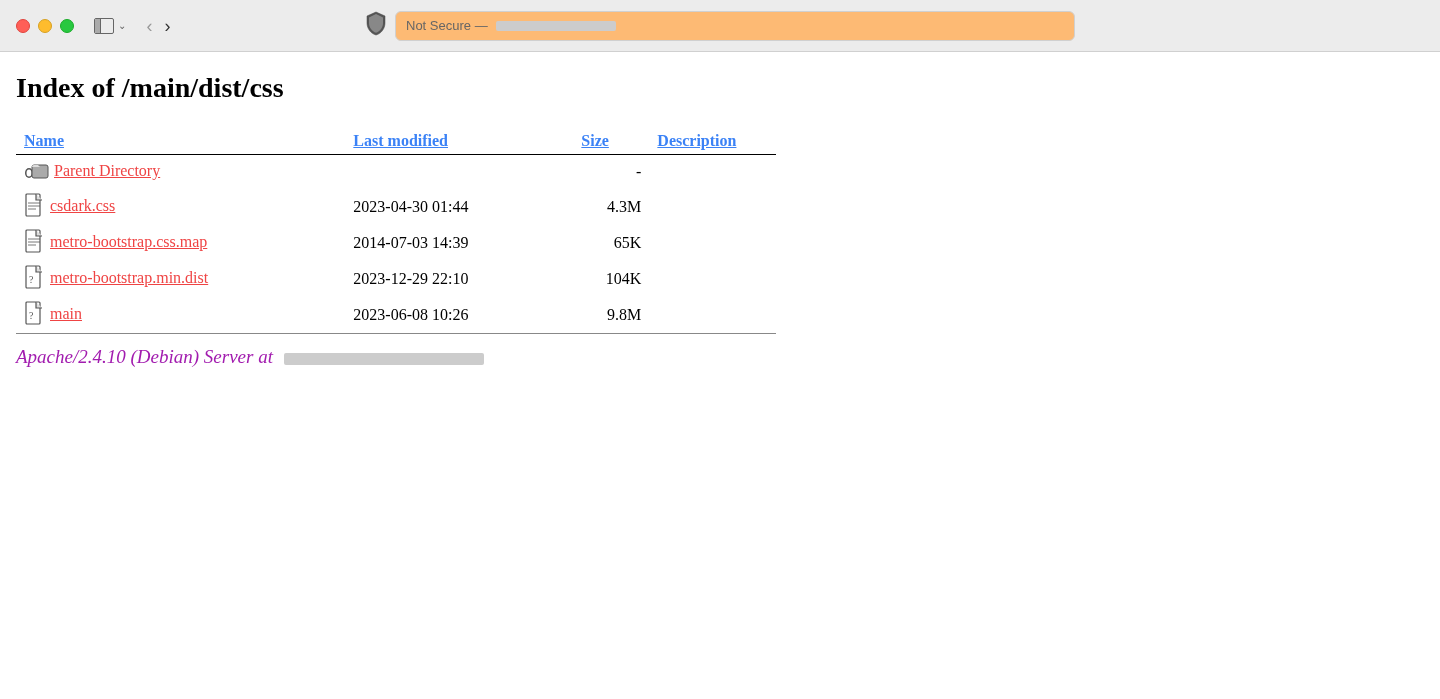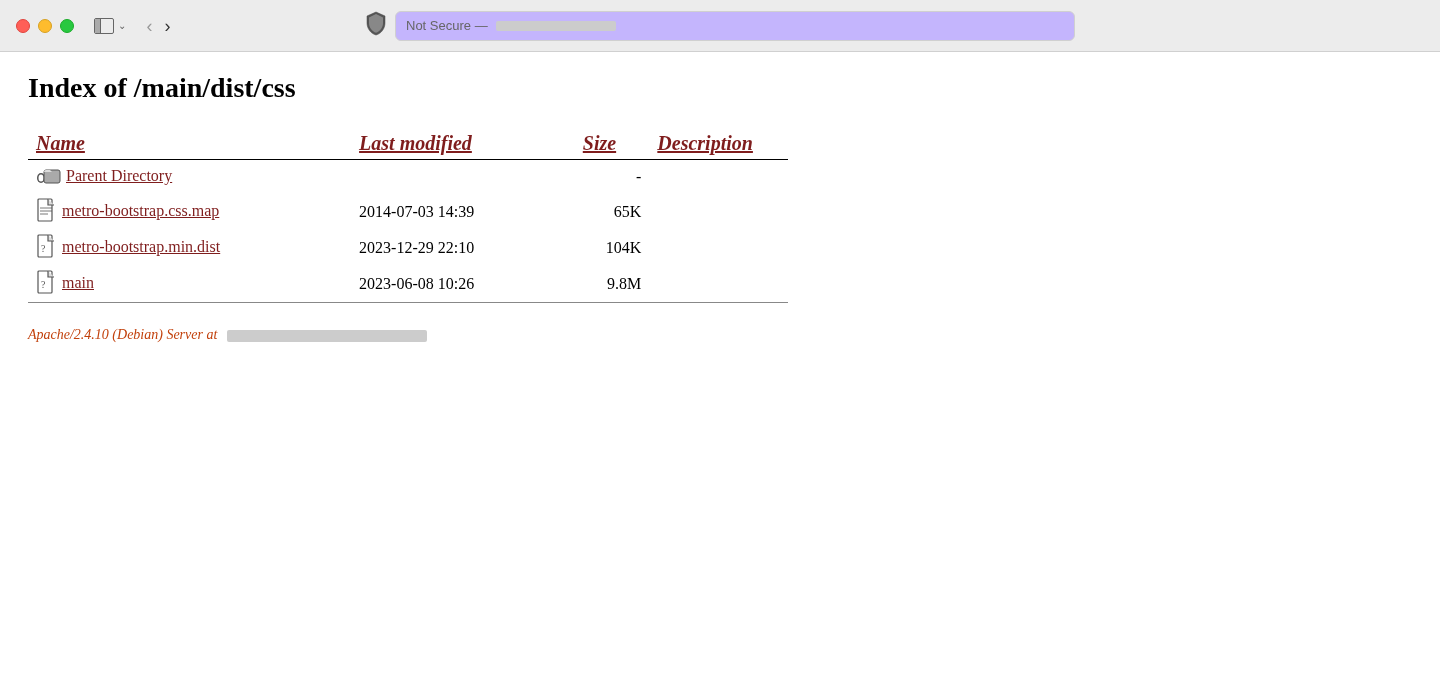--- a/index.html
+++ b/index.html
@@ -91,21 +91,21 @@
       line-height: 1;
     }
 
     .nav-btn.active {
       color: #333;
     }
 
     .address-bar {
       width: 680px;
       height: 30px;
-      background: #c4b5fd;
+      background: #fdba74;
       border: 1px solid #d0d0d0;
       border-radius: 6px;
       display: flex;
       align-items: center;
       padding: 0 10px;
       gap: 8px;
     }
 
     .address-text {
       font-size: 13px;
@@ -115,21 +115,21 @@
     .blurred-text {
       display: inline-block;
       background: #ccc;
       border-radius: 2px;
       height: 10px;
       vertical-align: middle;
     }
 
     
     .page-content {
-      padding: 20px 20px 20px 28px;
+      padding: 20px 20px 20px 16px;
       font-family: Times New Roman, Times, serif;
     }
 
     .page-title {
       font-size: 28px;
       font-weight: bold;
       color: #000;
       margin-bottom: 24px;
     }
 
@@ -138,48 +138,47 @@
       width: 760px;
     }
 
     .file-table thead tr th {
       text-align: left;
       padding: 4px 8px;
       border-bottom: 1px solid #000;
     }
 
     .file-table thead tr th a {
-      color: #7f1d1d;
+      color: #3b82f6;
       text-decoration: underline;
-      font-size: 20px;
+      font-size: 16px;
       font-weight: bold;
-      font-style: italic;
     }
 
     .header-row {
       border-bottom: 1px solid #888;
     }
 
     .file-table tbody tr td {
       padding: 4px 8px;
       font-size: 16px;
       color: #000;
       white-space: nowrap;
     }
 
     .file-table tbody tr td a {
-      color: #7f1d1d;
+      color: #ef4444;
       text-decoration: underline;
     }
 
     .server-footer {
-      font-size: 14px;
+      font-size: 19px;
       font-style: italic;
-      color: #c2410c;
-      margin-top: 24px;
+      color: #a21caf;
+      margin-top: 12px;
     }
 
     .col-name { min-width: 260px; }
     .col-modified { min-width: 180px; margin-left: 40px; }
     .col-size { min-width: 60px; text-align: right; }
     .col-desc { min-width: 100px; }
   </style>
 </head>
 <body>
 
@@ -250,20 +249,32 @@
           <td class="col-size">-</td>
           <td class="col-desc"></td>
         </tr>
         <tr>
           <td class="col-name"><span style="display:inline-block;vertical-align:middle;margin-right:4px;"><svg xmlns="http://www.w3.org/2000/svg" width="22" height="24" viewBox="0 0 22 24">
       <rect x="2" y="1" width="14" height="22" rx="1" fill="white" stroke="#555" stroke-width="1.2"></rect>
       <polyline points="12,1 12,7 18,7" fill="#ddd" stroke="#555" stroke-width="1.2"></polyline>
       <line x1="4" y1="10" x2="16" y2="10" stroke="#555" stroke-width="0.8"></line>
       <line x1="4" y1="13" x2="16" y2="13" stroke="#555" stroke-width="0.8"></line>
       <line x1="4" y1="16" x2="12" y2="16" stroke="#555" stroke-width="0.8"></line>
+    </svg></span><a href="#">csdark.css</a></td>
+          <td class="col-modified">2023-04-30 01:44</td>
+          <td class="col-size">4.3M</td>
+          <td class="col-desc"></td>
+        </tr>
+        <tr>
+          <td class="col-name"><span style="display:inline-block;vertical-align:middle;margin-right:4px;"><svg xmlns="http://www.w3.org/2000/svg" width="22" height="24" viewBox="0 0 22 24">
+      <rect x="2" y="1" width="14" height="22" rx="1" fill="white" stroke="#555" stroke-width="1.2"></rect>
+      <polyline points="12,1 12,7 18,7" fill="#ddd" stroke="#555" stroke-width="1.2"></polyline>
+      <line x1="4" y1="10" x2="16" y2="10" stroke="#555" stroke-width="0.8"></line>
+      <line x1="4" y1="13" x2="16" y2="13" stroke="#555" stroke-width="0.8"></line>
+      <line x1="4" y1="16" x2="12" y2="16" stroke="#555" stroke-width="0.8"></line>
     </svg></span><a href="#">metro-bootstrap.css.map</a></td>
           <td class="col-modified">2014-07-03 14:39</td>
           <td class="col-size">65K</td>
           <td class="col-desc"></td>
         </tr>
         <tr>
           <td class="col-name"><span style="display:inline-block;vertical-align:middle;margin-right:4px;"><svg xmlns="http://www.w3.org/2000/svg" width="22" height="24" viewBox="0 0 22 24">
       <rect x="2" y="1" width="14" height="22" rx="1" fill="white" stroke="#555" stroke-width="1.2"></rect>
       <polyline points="12,1 12,7 18,7" fill="#ddd" stroke="#555" stroke-width="1.2"></polyline>
       <text x="5" y="18" font-size="10" fill="#555" font-family="serif">?</text>

